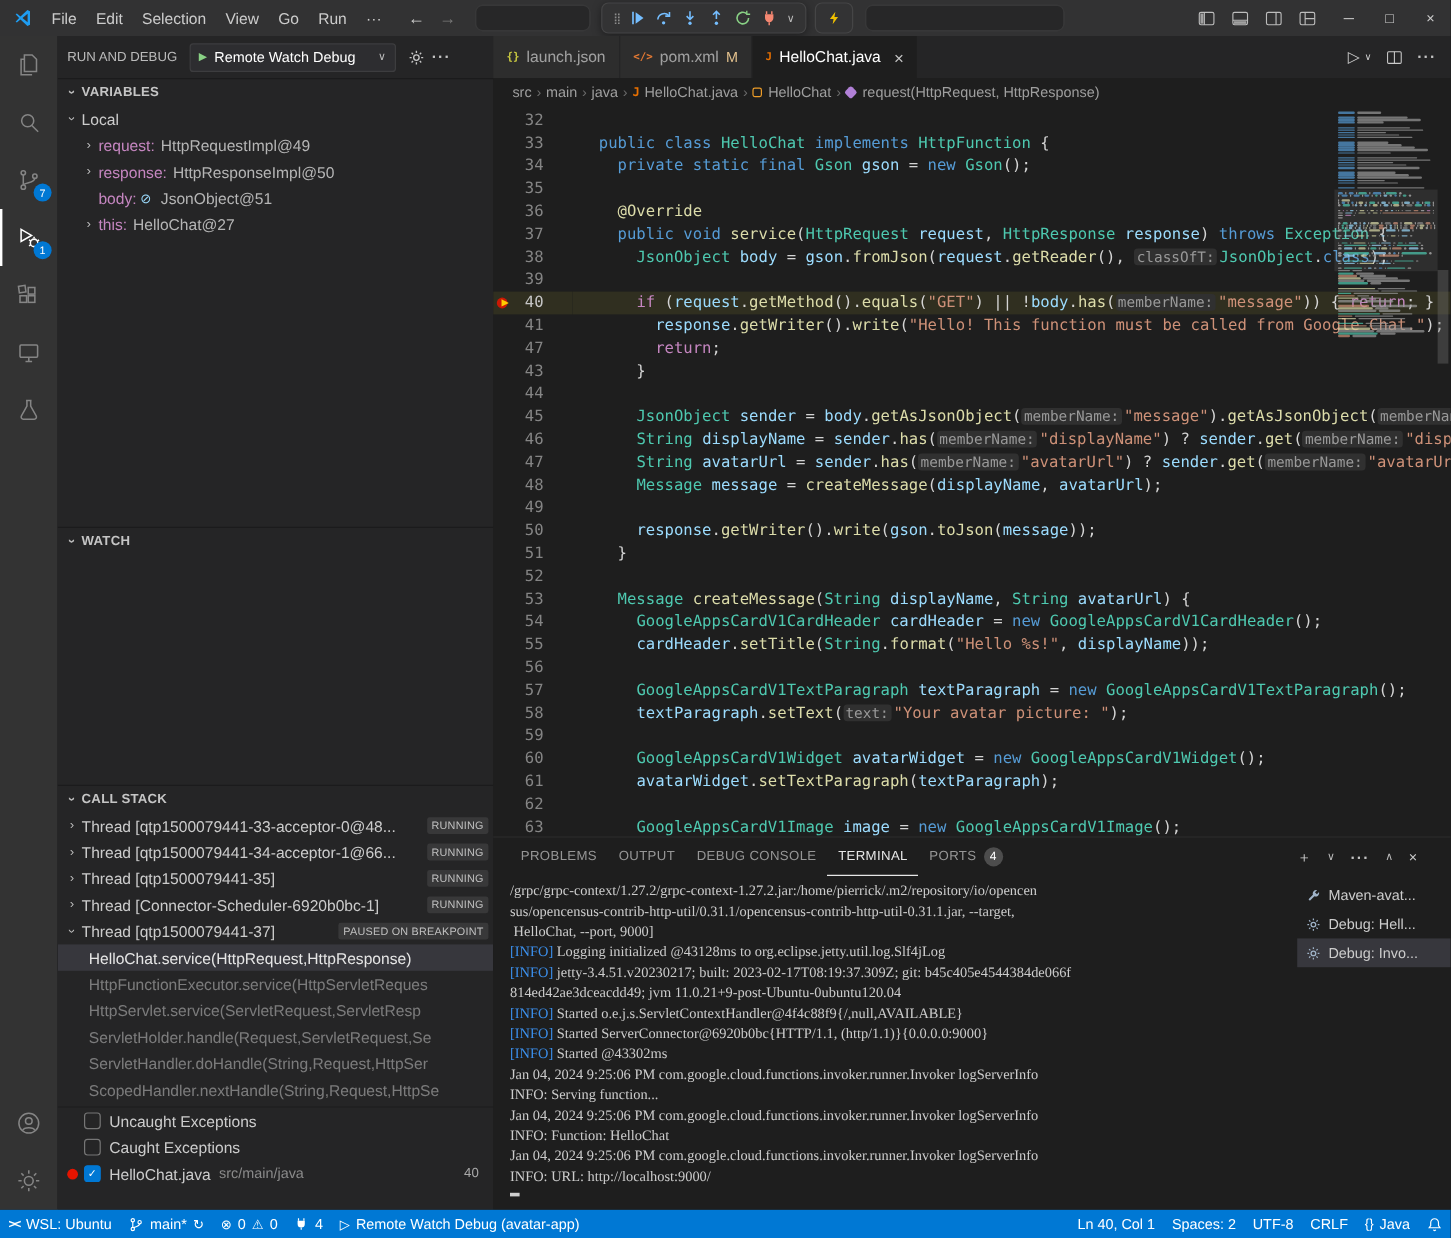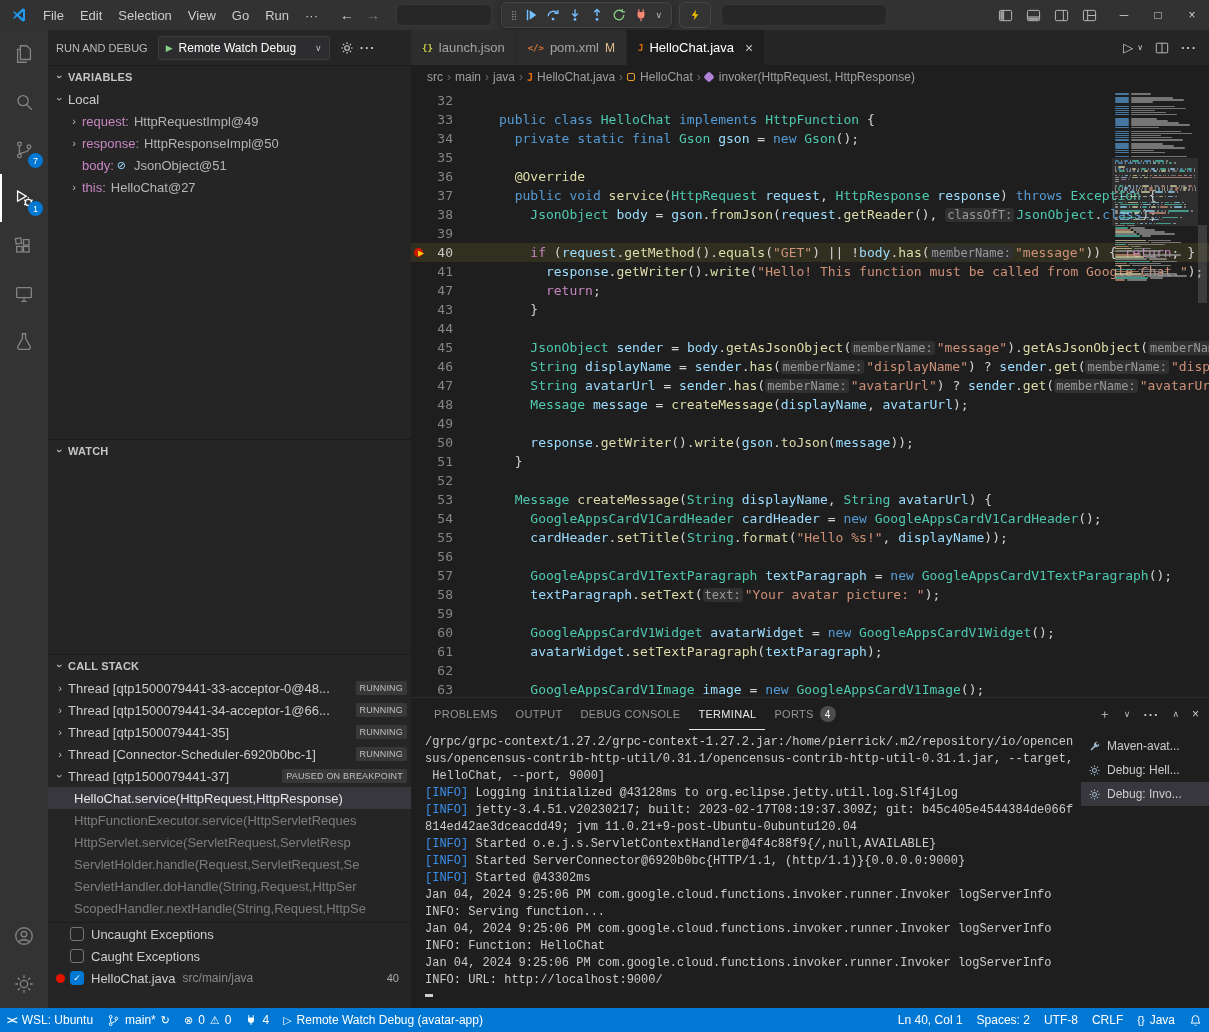--- a/index.html
+++ b/index.html
@@ -94,29 +94,29 @@
   .tk-m{color:#dcdcaa}.tk-s{color:#ce9178}.tk-v{color:#9cdcfe}.tk-a{color:#dcdcaa}
   .tk-h{color:#999;background:#303030;border-radius:3px;padding:0 2px;margin-right:2px;font-size:12px}
   .minimap{position:absolute;top:4px;right:14px;width:80px;bottom:0}
   .mm-line{display:flex;gap:2px;height:1.5px;margin-bottom:.6px;opacity:.7}
   .mm-line span{height:100%;border-radius:1px}
   .mm-slider{position:absolute;left:-3px;right:-3px;top:65px;height:68px;background:rgba(150,150,150,.14)}
   .vscroll{position:absolute;right:0;top:0;width:13px;bottom:0}
   .vthumb{position:absolute;top:136px;height:78px;left:2px;right:2px;background:rgba(121,121,121,.35)}
   
   .panel{height:311px;flex:none;border-top:1px solid #2b2b2c;display:flex;flex-direction:column}
-  .panel-header{height:32px;display:flex;align-items:center;padding:0 10px 0 14px;flex:none}
+  .panel-header{height:32px;display:flex;align-items:center;padding:0 28px 0 14px;flex:none}
   .ptabs{display:flex;height:100%}
   .ptab{display:flex;align-items:center;gap:6px;padding:0 9px;font-size:11px;color:#969696;letter-spacing:.3px}
   .ptab.active{color:#e7e7e7;box-shadow:inset 0 -1px 0 #e7e7e7}
   .ptab-badge{background:#4d4d4d;color:#fff;border-radius:8px;min-width:16px;height:16px;font-size:10px;display:flex;align-items:center;justify-content:center;padding:0 3px}
   .panel-actions{margin-left:auto;display:flex;align-items:center;gap:13px;color:#ccc}
   .pa{font-size:12px}
   .panel-body{flex:1;display:flex;overflow:hidden}
-  .terminal{flex:1;min-width:0;overflow:hidden;padding:4px 0 0 14px;font-family:Liberation Mono, monospace;font-size:12px;line-height:17px;color:#ccc}
+  .terminal{flex:1;min-width:0;overflow:hidden;padding:4px 0 0 14px;font-family:Liberation Serif, serif;font-size:12px;line-height:17px;color:#ccc}
   .t-line{white-space:pre;height:17px;overflow:hidden}
   .t-i{color:#3b8eea}
   .t-cursor{width:8px;height:3px;background:#cfcfcf;margin-top:5px}
   .terminal-list{width:128px;flex:none;padding-top:4px}
   .tl-row{height:24px;display:flex;align-items:center;gap:6px;padding:0 7px;font-size:12px;color:#ccc;white-space:nowrap;overflow:hidden}
   .tl-row.sel{background:#37373d}
   .tl-icon{color:#9fb3c8;flex:none;display:flex}
   
   .statusbar{height:24px;background:#0078d4;color:#fff;display:flex;align-items:center;font-size:12px}
   .sbi{display:flex;align-items:center;gap:5px;padding:0 7px;height:100%;white-space:nowrap}
@@ -498,21 +498,21 @@
           <span>HelloChat.java</span>
         </span>
         <span class="bc-sep">›</span>
         <span class="bc-item">
           <span class="bc-class"></span>
           <span>HelloChat</span>
         </span>
         <span class="bc-sep">›</span>
         <span class="bc-item">
           <span class="bc-method"></span>
-          <span>invoker(HttpRequest, HttpResponse)</span>
+          <span>request(HttpRequest, HttpResponse)</span>
         </span>
       </div>
     <div class="editor-body">
       <div class="gutter" id="gutter">
           <div class="ln">32</div>
           <div class="ln">33</div>
           <div class="ln">34</div>
           <div class="ln">35</div>
           <div class="ln">36</div>
           <div class="ln">37</div>

